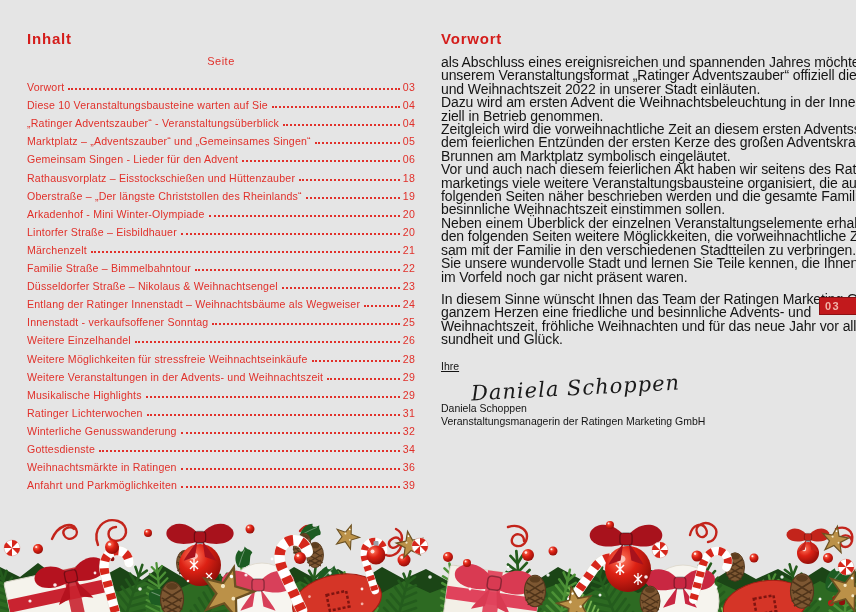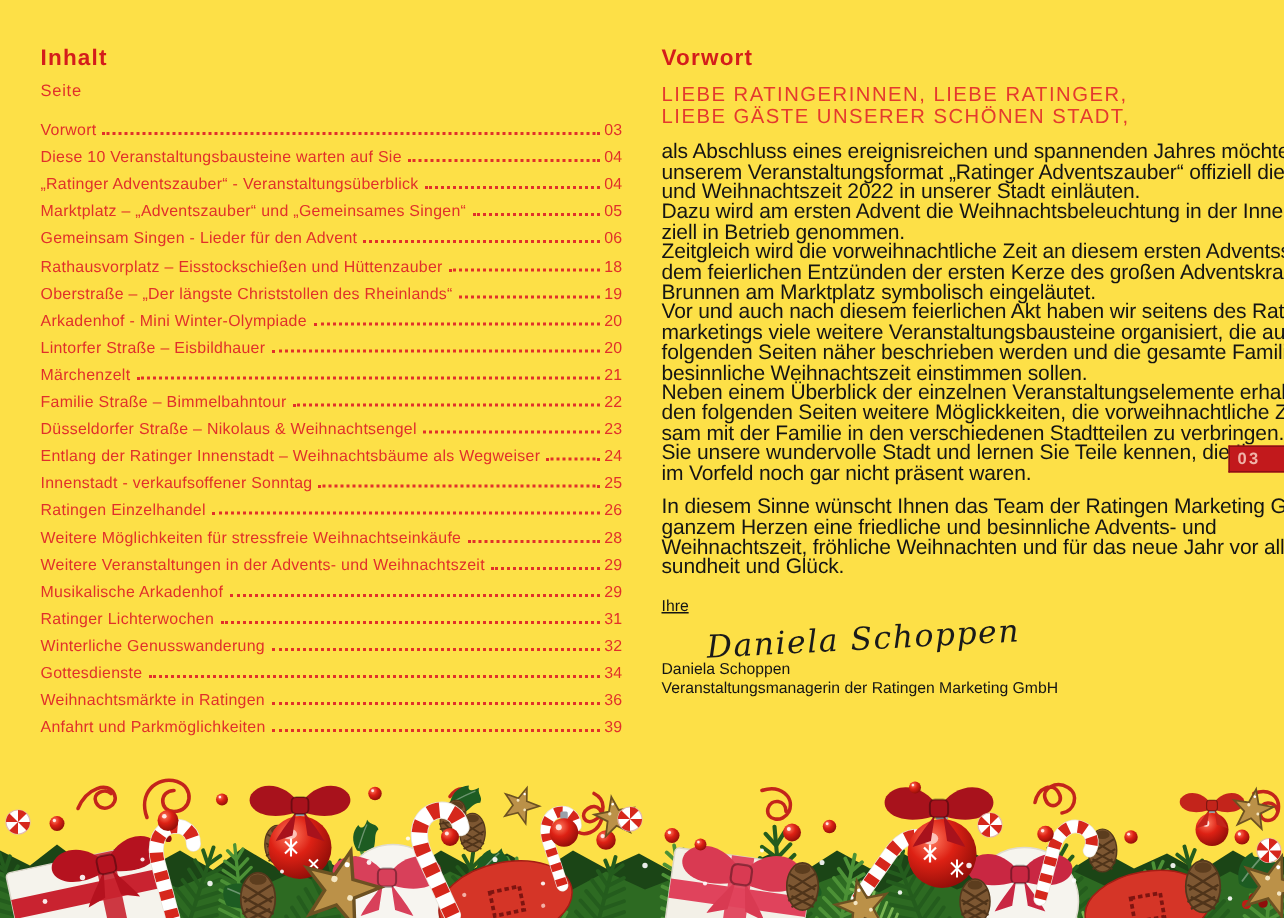--- a/index.html
+++ b/index.html
@@ -1,22 +1,22 @@
 <!DOCTYPE html>
 <html><head>
 <meta charset="utf-8">
 <style>
   html,body{margin:0;padding:0;background:#fff;}
-  .page{position:relative;width:856px;height:612px;background:#fde047;overflow:hidden;
+  .page{position:relative;width:856px;height:612px;background:#e5e5e5;overflow:hidden;
         font-family:"Liberation Sans",sans-serif;}
   
   .left-col{position:absolute;left:27px;top:31px;width:388px;}
   .section-title{margin:0;font-size:15px;line-height:16px;font-weight:bold;
                  color:#d41d1b;letter-spacing:.8px;}
-  .seite-label{display:block;text-align:left;color:#e1302a;font-size:11px;
+  .seite-label{display:block;text-align:center;color:#e1302a;font-size:11px;
                margin-top:8px;letter-spacing:.5px;}
   .toc{margin-top:8px;}
   .toc-row{display:flex;align-items:flex-end;height:18.1px;font-size:10.6px;
            color:#e1302a;letter-spacing:.2px;white-space:nowrap;}
   .toc-label{flex:0 0 auto;}
   .leader{flex:1 1 auto;min-width:6px;border-bottom:2px dotted #e1302a;
           margin:0 3px 3px 4px;}
   .toc-page{flex:0 0 auto;text-align:right;}
   
   .right-col{position:absolute;left:441px;top:31px;width:402px;}
@@ -112,36 +112,36 @@
           <span class="toc-label">Entlang der Ratinger Innenstadt – Weihnachtsbäume als Wegweiser</span>
           <span class="leader"></span>
           <span class="toc-page">24</span>
         </div>
         <div class="toc-row">
           <span class="toc-label">Innenstadt - verkaufsoffener Sonntag</span>
           <span class="leader"></span>
           <span class="toc-page">25</span>
         </div>
         <div class="toc-row">
-          <span class="toc-label">Ratingen Einzelhandel</span>
+          <span class="toc-label">Weitere Einzelhandel</span>
           <span class="leader"></span>
           <span class="toc-page">26</span>
         </div>
         <div class="toc-row">
           <span class="toc-label">Weitere Möglichkeiten für stressfreie Weihnachtseinkäufe</span>
           <span class="leader"></span>
           <span class="toc-page">28</span>
         </div>
         <div class="toc-row">
           <span class="toc-label">Weitere Veranstaltungen in der Advents- und Weihnachtszeit</span>
           <span class="leader"></span>
           <span class="toc-page">29</span>
         </div>
         <div class="toc-row">
-          <span class="toc-label">Musikalische Arkadenhof</span>
+          <span class="toc-label">Musikalische Highlights</span>
           <span class="leader"></span>
           <span class="toc-page">29</span>
         </div>
         <div class="toc-row">
           <span class="toc-label">Ratinger Lichterwochen</span>
           <span class="leader"></span>
           <span class="toc-page">31</span>
         </div>
         <div class="toc-row">
           <span class="toc-label">Winterliche Genusswanderung</span>
@@ -161,22 +161,20 @@
         <div class="toc-row">
           <span class="toc-label">Anfahrt und Parkmöglichkeiten</span>
           <span class="leader"></span>
           <span class="toc-page">39</span>
         </div>
       </div>
   </div>
 
   <div class="right-col">
     <h1 class="section-title">Vorwort</h1>
-    <div class="greeting">LIEBE RATINGERINNEN, LIEBE RATINGER,
-LIEBE GÄSTE UNSERER SCHÖNEN STADT,</div>
     <div class="body-block">als Abschluss eines ereignisreichen und spannenden Jahres möchten wir mit
 unserem Veranstaltungsformat „Ratinger Adventszauber“ offiziell die Advents-
 und Weihnachtszeit 2022 in unserer Stadt einläuten.
 Dazu wird am ersten Advent die Weihnachtsbeleuchtung in der Innenstadt offi-
 ziell in Betrieb genommen.
 Zeitgleich wird die vorweihnachtliche Zeit an diesem ersten Adventssonntag mit
 dem feierlichen Entzünden der ersten Kerze des großen Adventskranzes im
 Brunnen am Marktplatz symbolisch eingeläutet.
 Vor und auch nach diesem feierlichen Akt haben wir seitens des Ratinger Stadt-
 marketings viele weitere Veranstaltungsbausteine organisiert, die auf den nach-

